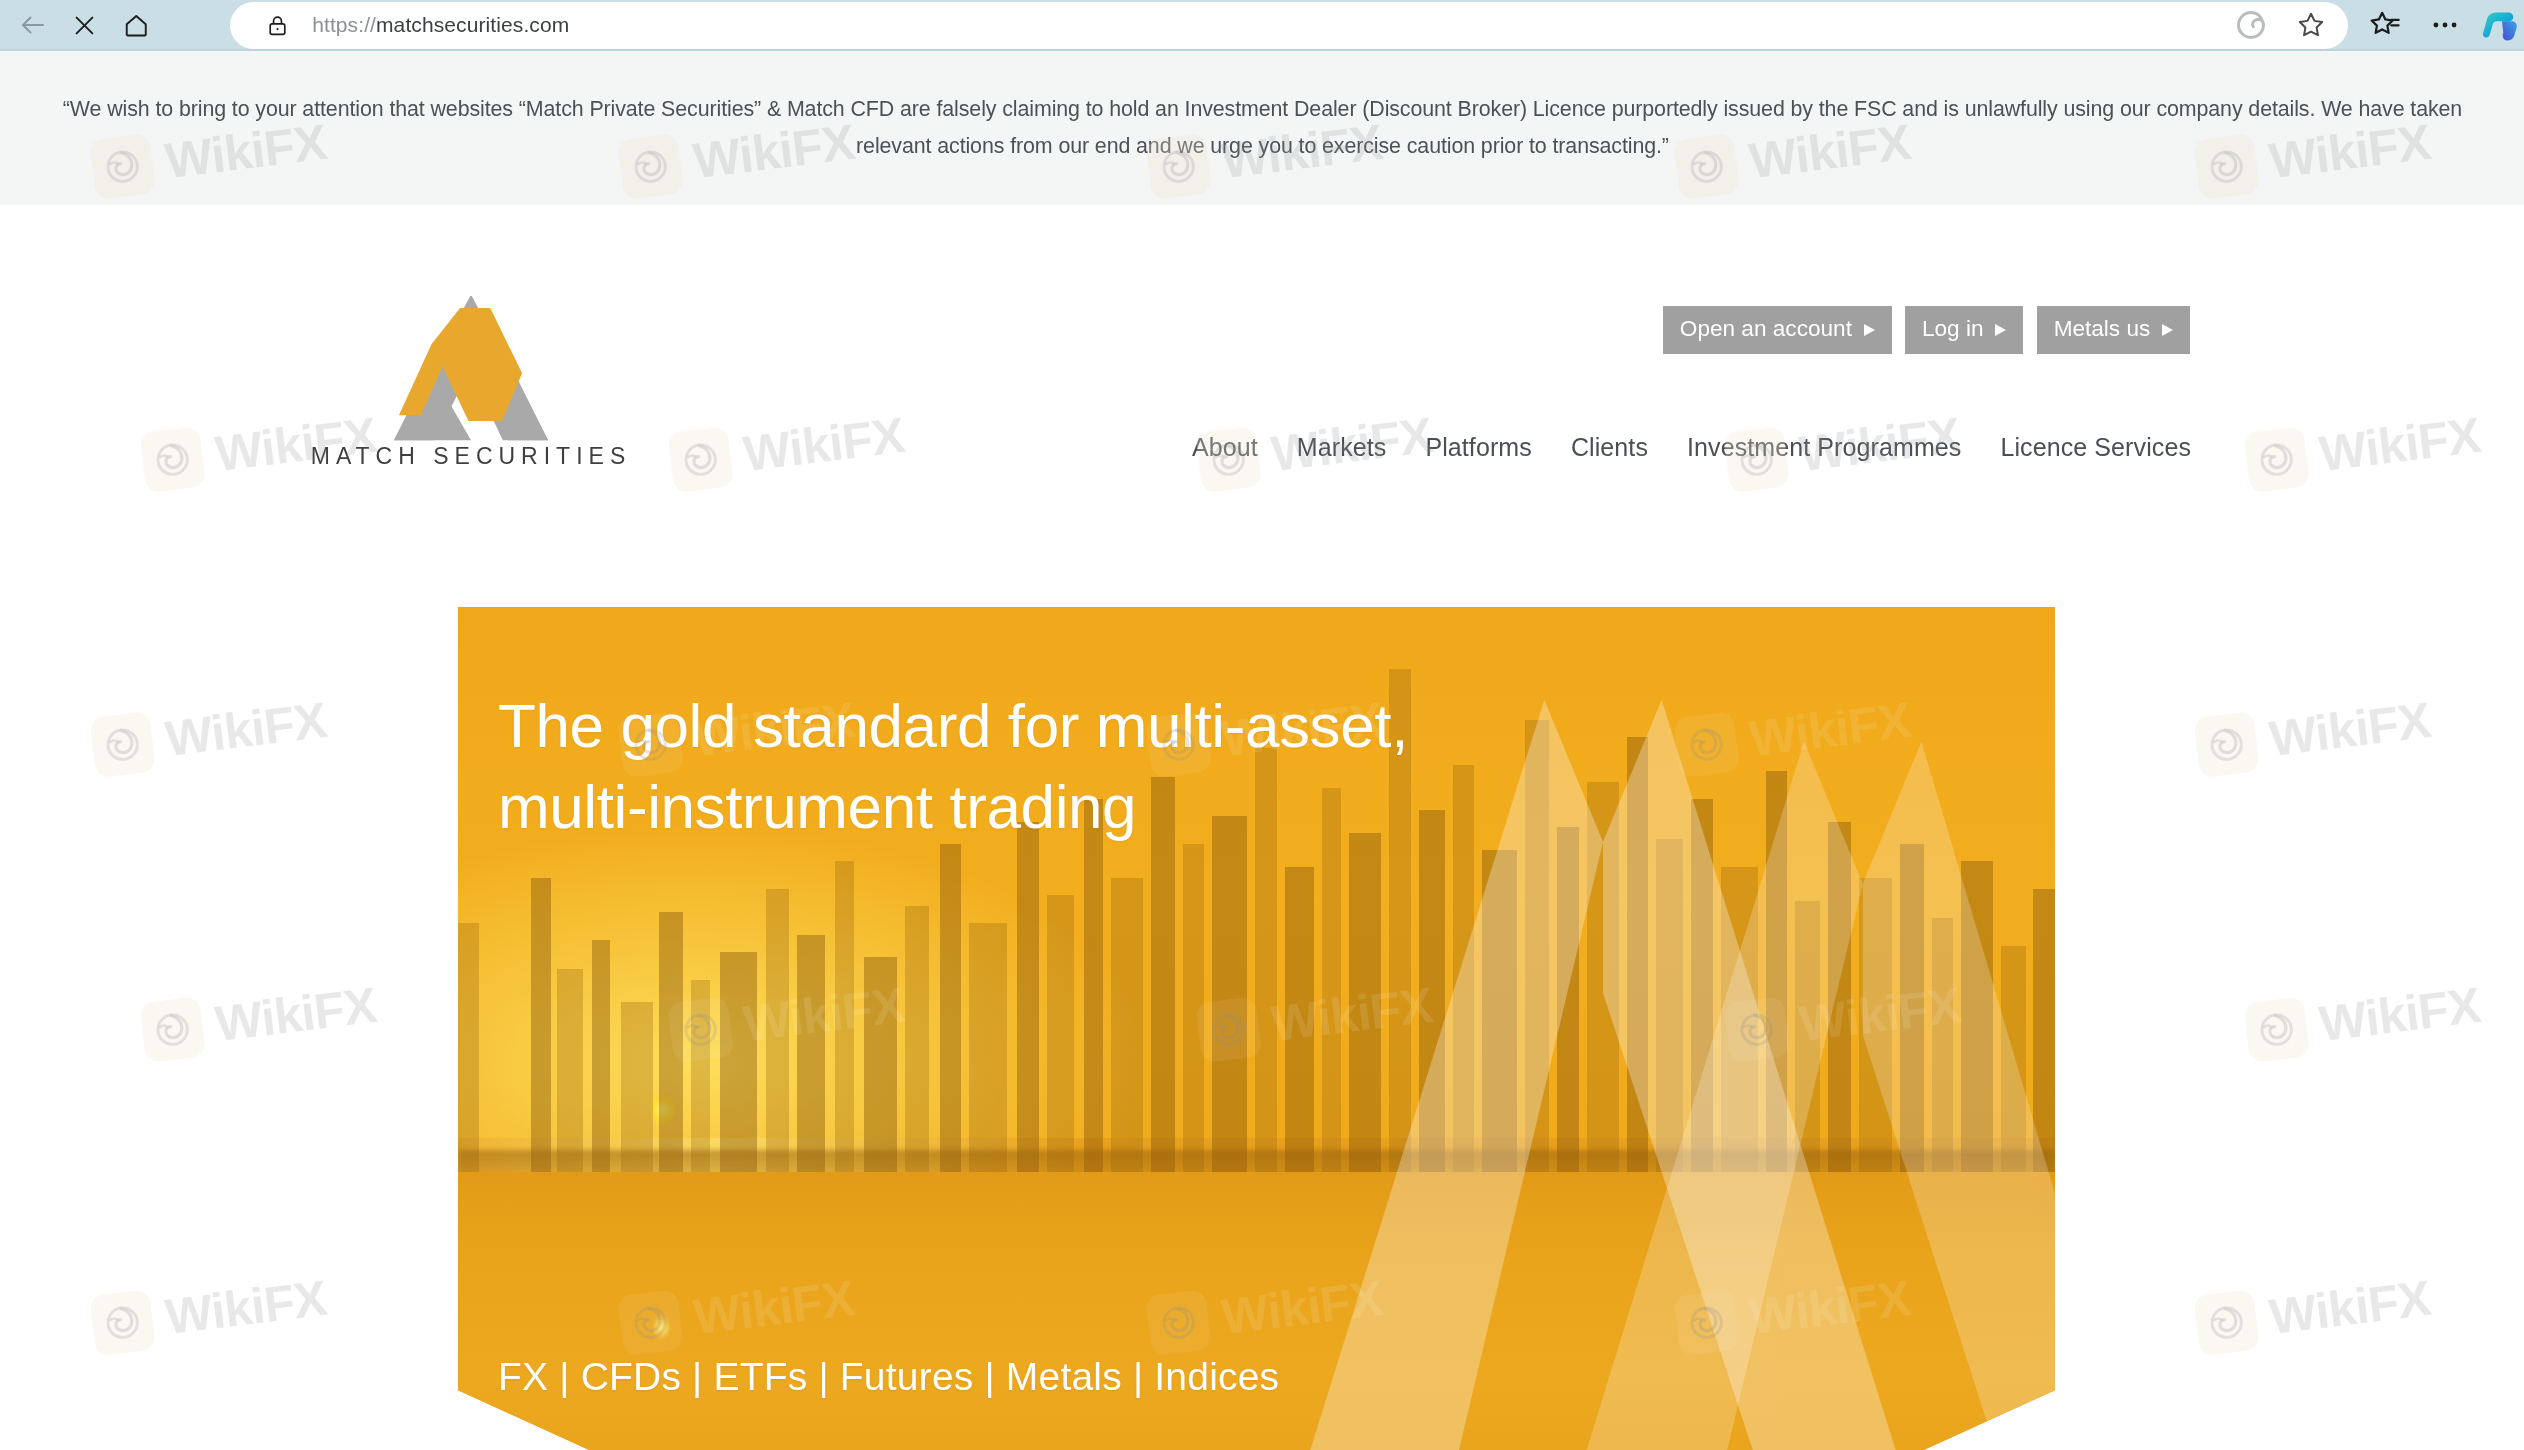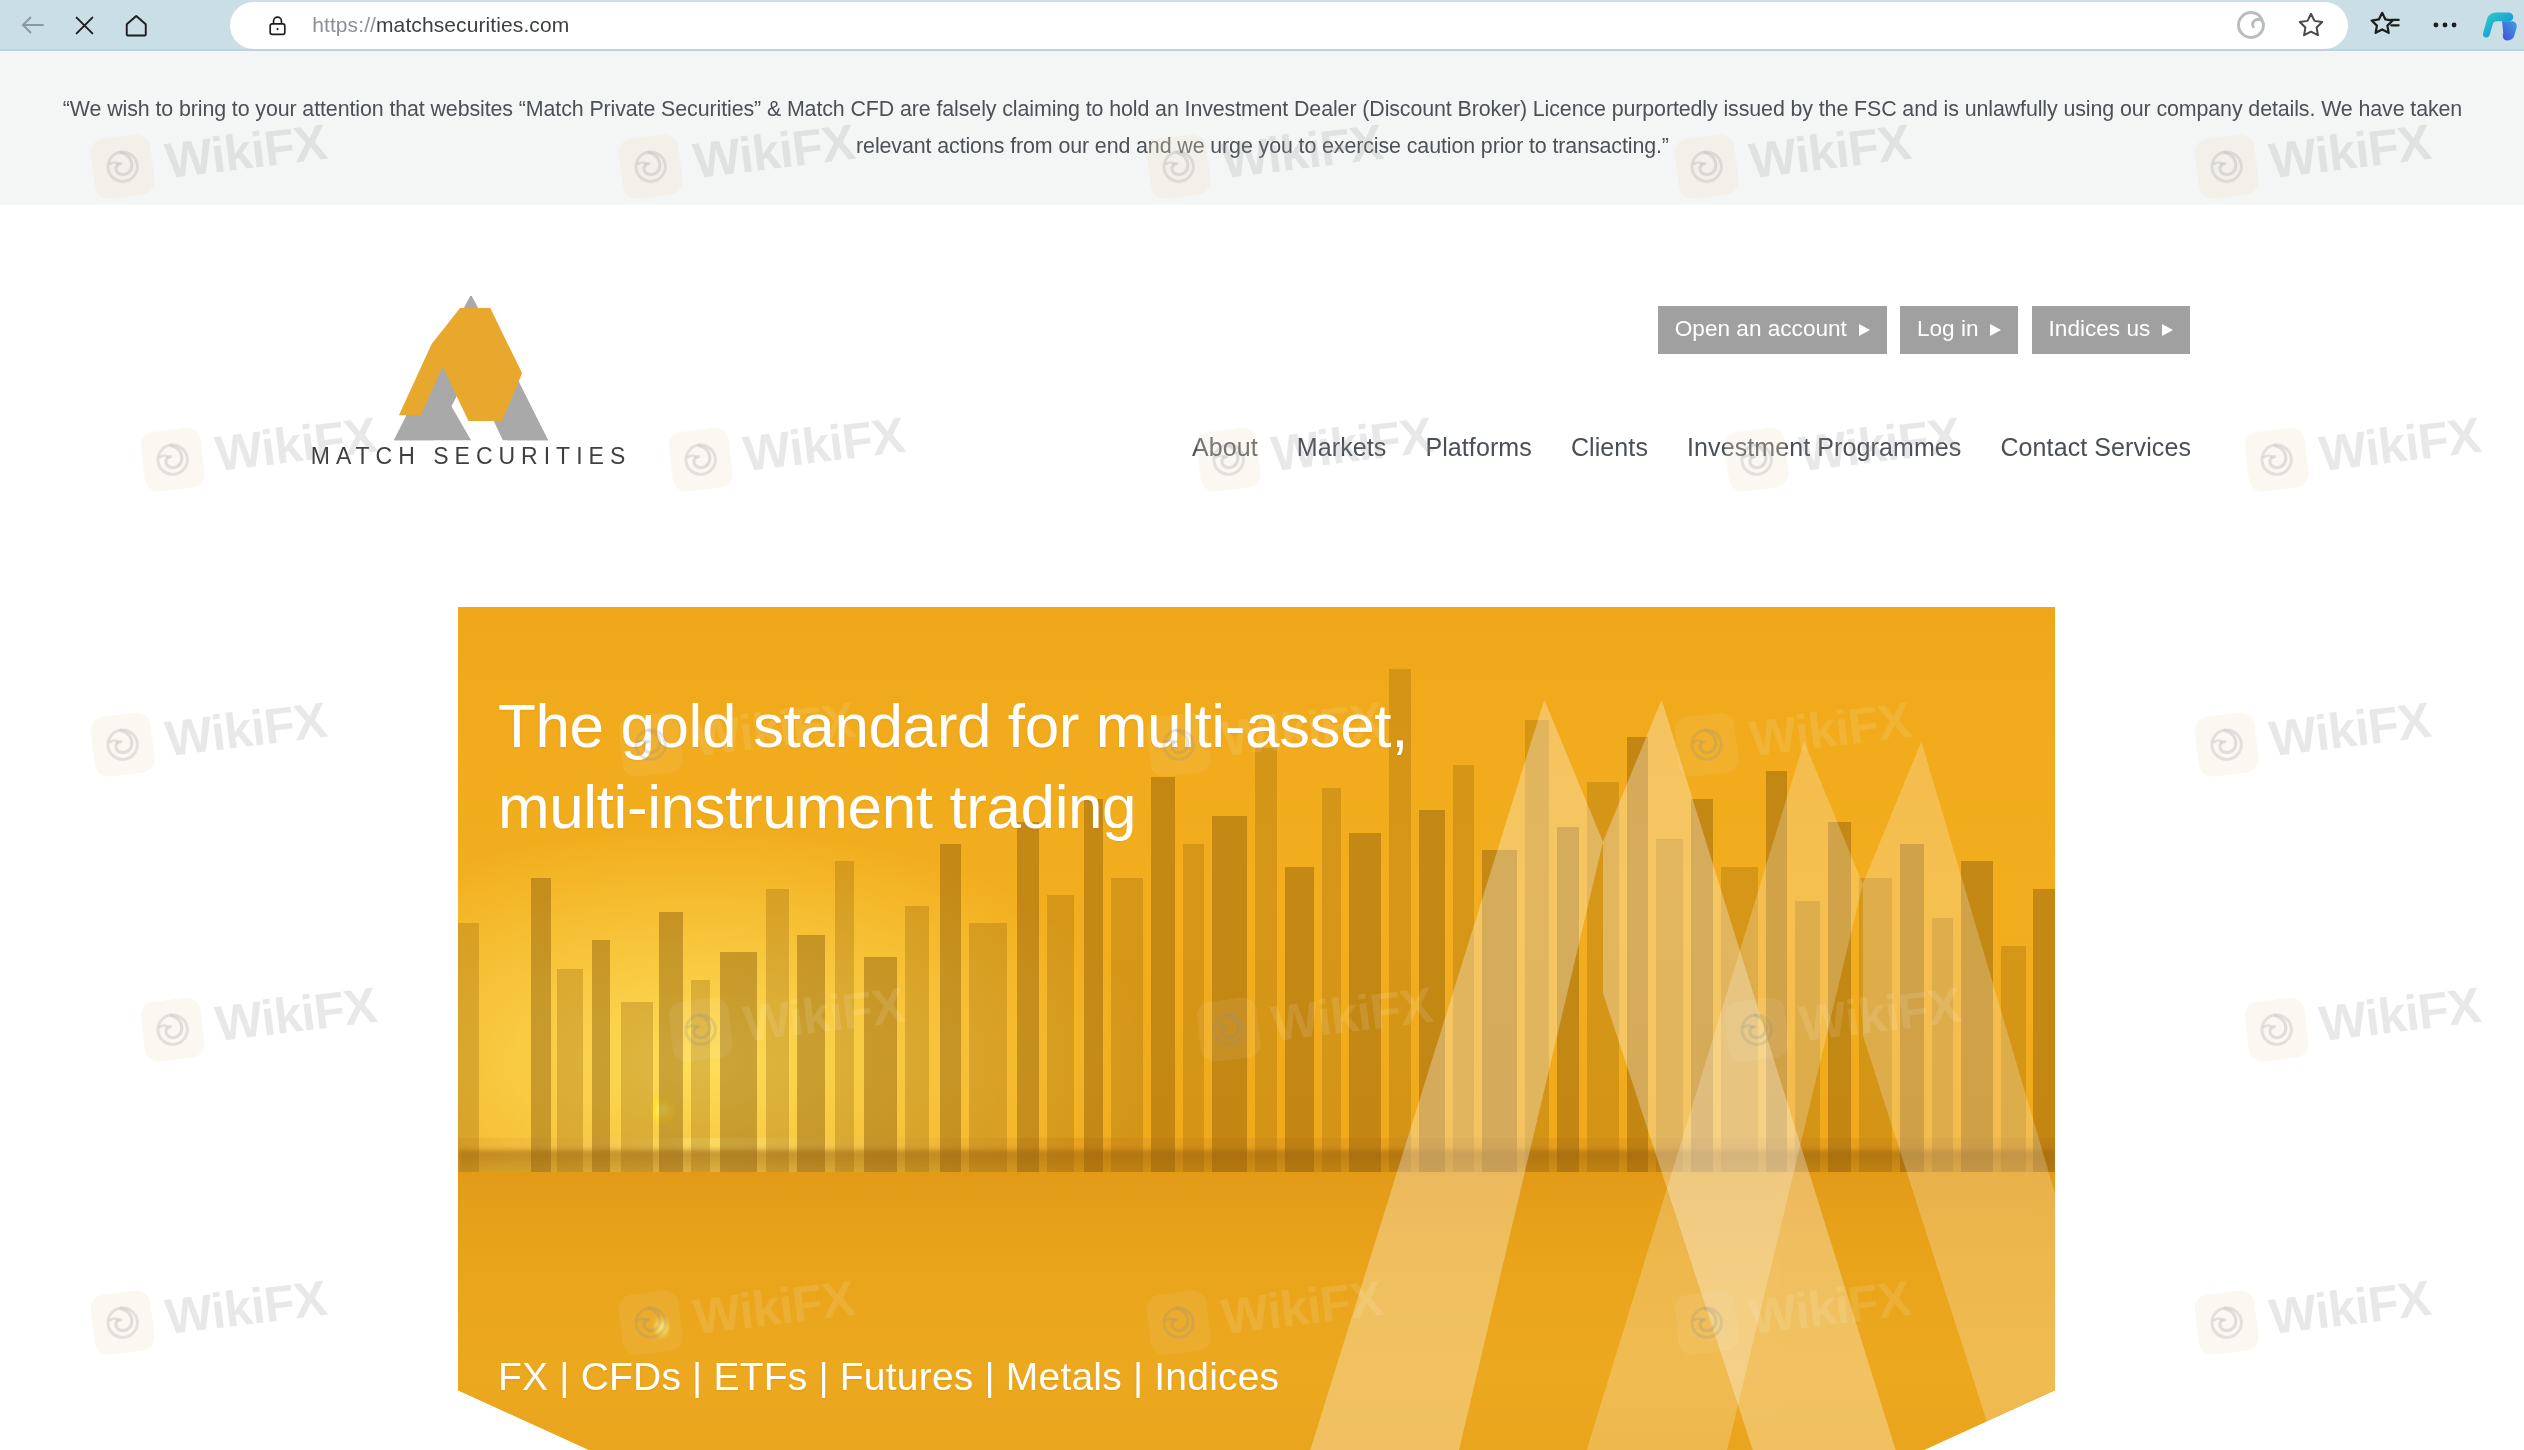--- a/index.html
+++ b/index.html
@@ -301,32 +301,32 @@
     <div class="cta-row">
       <button class="cta">
         <span>Open an account</span>
         <span class="arrow"></span>
       </button>
       <button class="cta">
         <span>Log in</span>
         <span class="arrow"></span>
       </button>
       <button class="cta">
-        <span>Indices us</span>
+        <span>Metals us</span>
         <span class="arrow"></span>
       </button>
     </div>
 
     <nav class="mainnav">
       <a href="#">About</a>
       <a href="#">Markets</a>
       <a href="#">Platforms</a>
       <a href="#">Clients</a>
       <a href="#">Investment Programmes</a>
-      <a href="#">Contact Services</a>
+      <a href="#">Licence Services</a>
     </nav>
   </div>
 
   <section class="hero">
     <div class="hero-sky"></div>
     <div class="sun"></div>
 
     <div class="skyline">
       <div class="b" style="left:0%;  width:1.3%; height:44%;"></div>
       <div class="b dk" style="left:4.6%;width:1.2%; height:52%;"></div>

